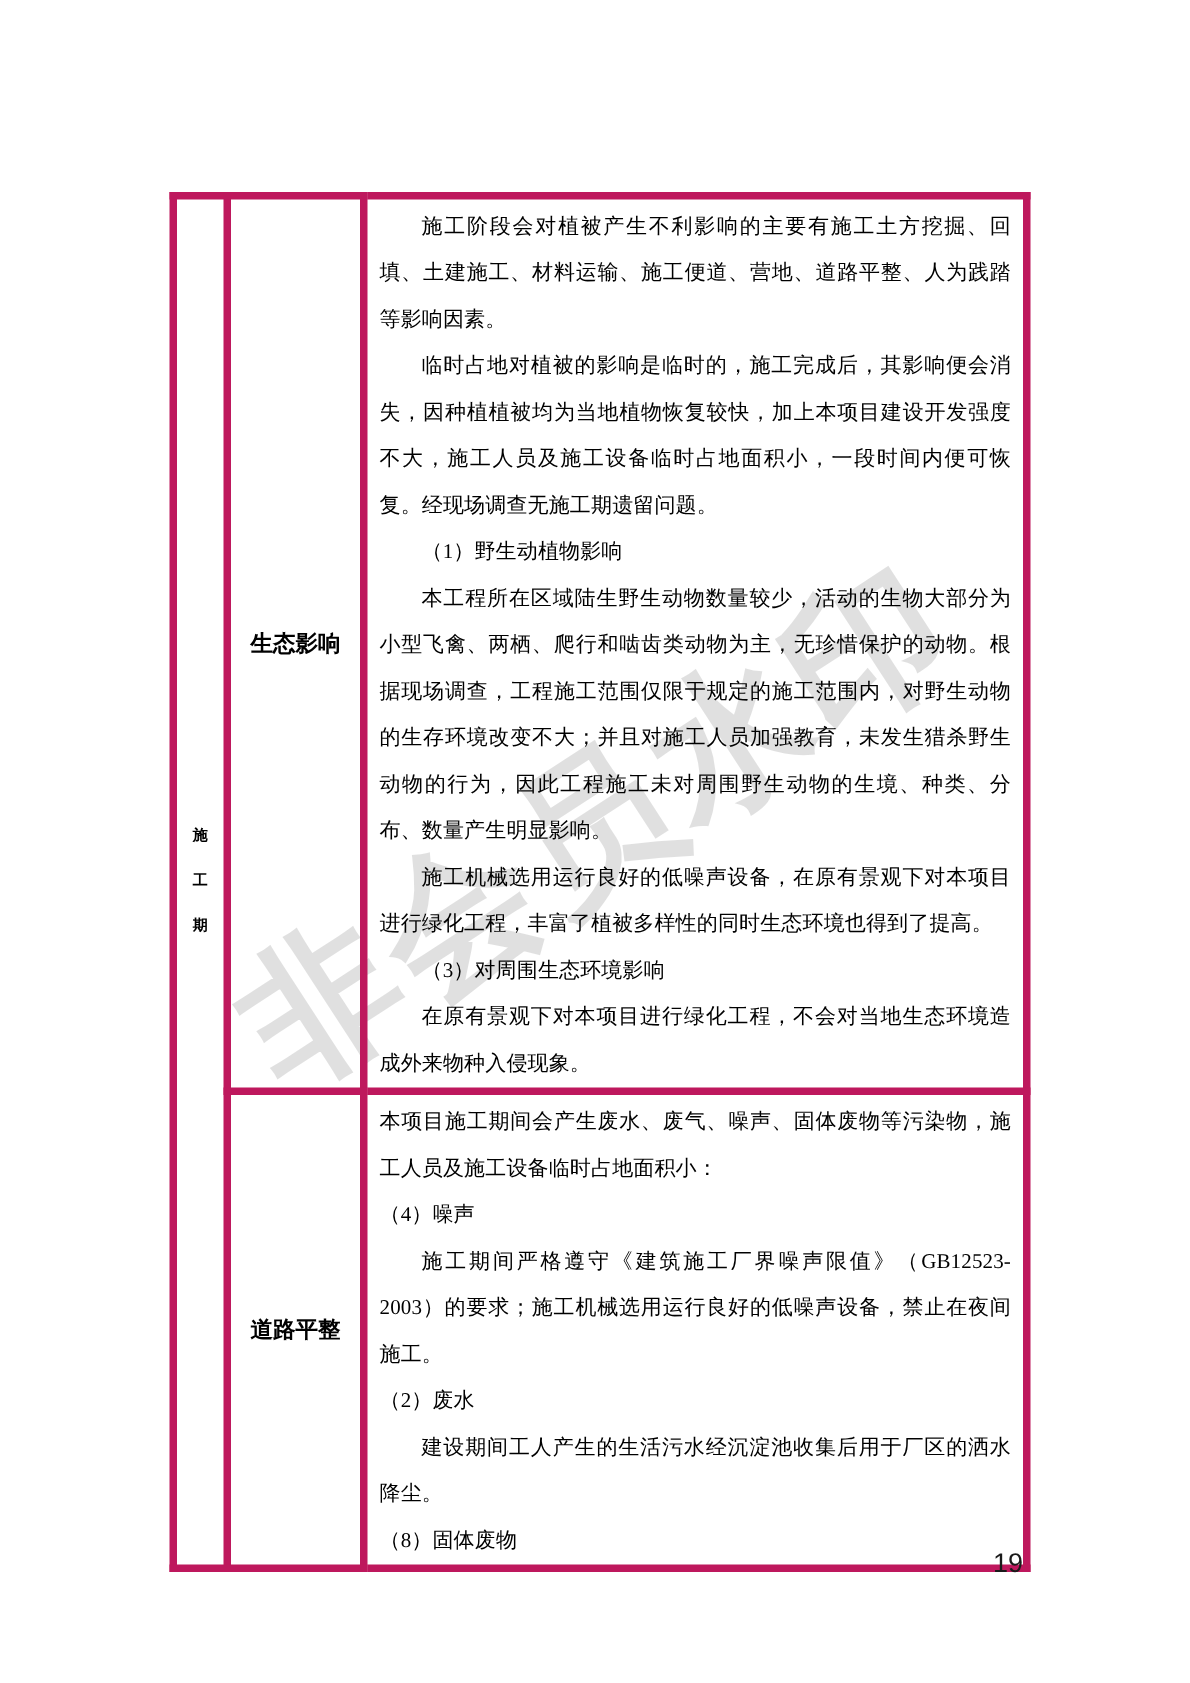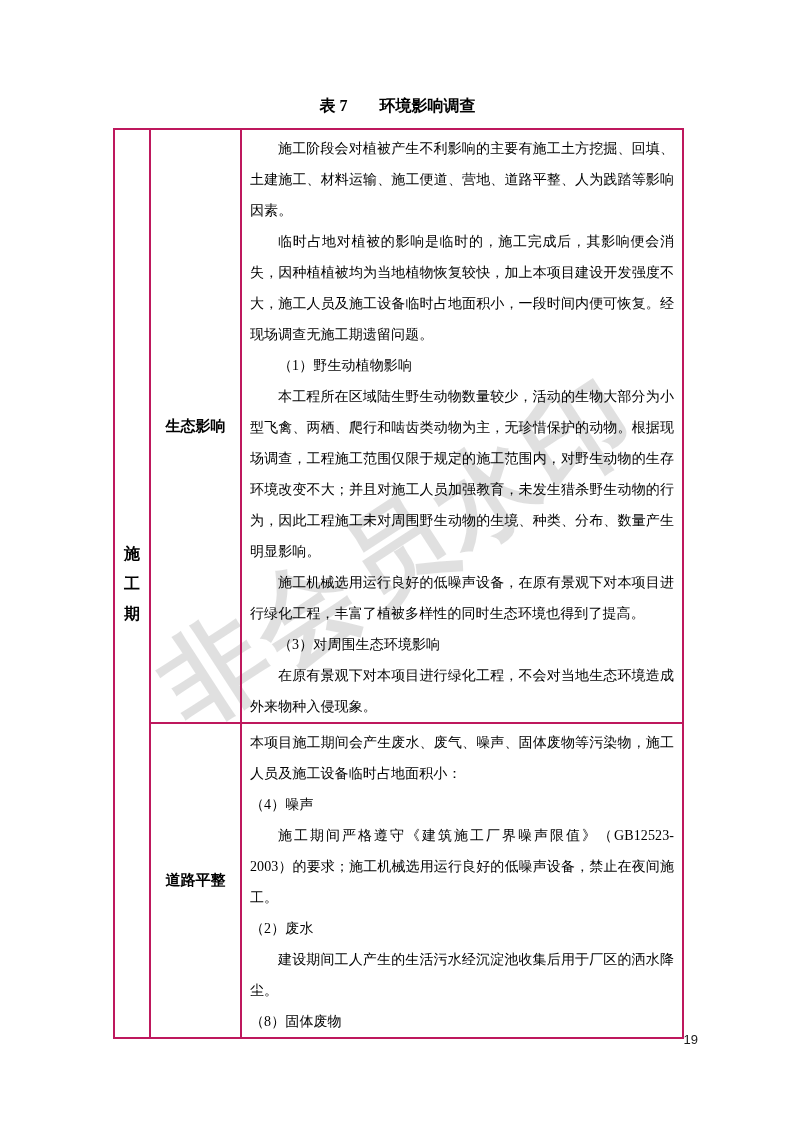--- a/index.html
+++ b/index.html
@@ -43,33 +43,33 @@
     position: absolute;
     left: 113px;
     top: 128px;
     z-index: 1;
     border-collapse: collapse;
     table-layout: fixed;
     width: 569px;
     background: transparent;
   }
   table.impact-table td {
-    border: 2px solid #be185d;
+    border: 5px solid #be185d;
     background: transparent;
     vertical-align: middle;
   }
   td.phase-cell { width: 36px; text-align: center; }
   .phase-stack {
     display: inline-block;
     width: 16px;
-    font-size: 16px;
+    font-size: 10px;
     font-weight: bold;
     line-height: 30px;
     word-break: break-all;
-    text-align: left;
+    text-align: center;
   }
   td.category-cell {
     width: 91px;
     text-align: center;
     font-size: 15px;
     font-weight: bold;
   }
   td.content-cell {
     width: 442px;
     vertical-align: top;
@@ -80,38 +80,37 @@
     line-height: 31px;
     text-align: justify;
     letter-spacing: 0.1px;
   }
   .ind2 { text-indent: 2em; }
   .ind0 { text-indent: 0; }
   .row-eco   { height: 594px; }
   .row-poll  { height: 280px; }
   .page-number {
     position: absolute;
-    left: 598px;
+    left: 582px;
     top: 1032px;
     width: 100px;
     text-align: right;
-    font-size: 13px;
+    font-size: 18px;
     font-family: "Liberation Sans", sans-serif;
     color: #1a1a1a;
     z-index: 1;
   }
 </style>
 </head>
 <body>
 
 <div class="page">
 
   <div class="watermark">非会员水印</div>
 
-  <div class="doc-title">表 7　　环境影响调查</div>
 
   <table class="impact-table">
     <tbody>
         <tr class="row-eco">
       <td class="phase-cell" rowspan="2">
         <span class="phase-stack">施工期</span>
       </td>
       <td class="category-cell">
         <span>生态影响</span>
       </td>

